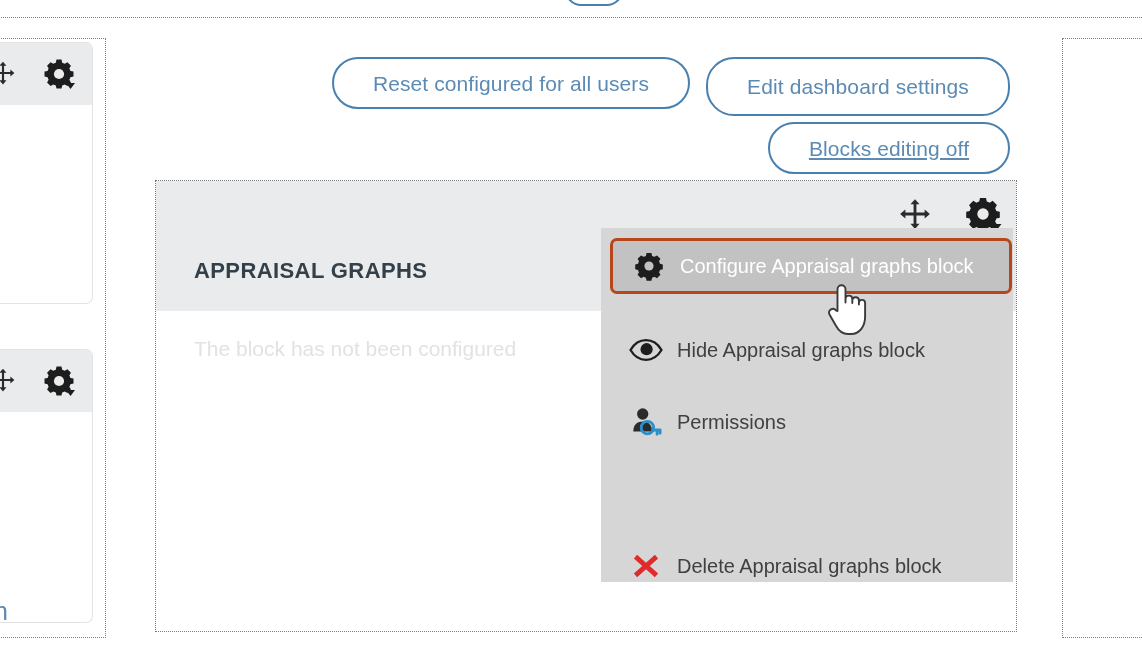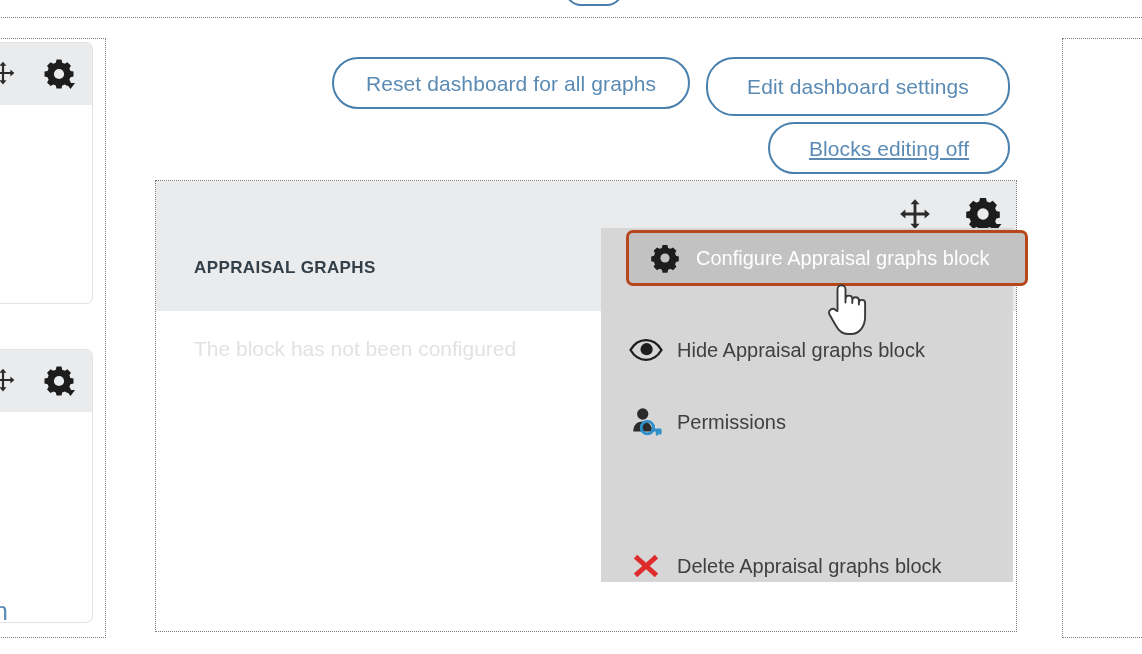--- a/index.html
+++ b/index.html
@@ -107,21 +107,21 @@
   }
   #main-block-head {
     position: absolute;
     left: 0; top: 0;
     width: 100%; height: 130px;
     background: #e9ebec;
   }
   #main-block-title {
     position: absolute;
     left: 38px; top: 77px;
-    font-size: 17px;
+    font-size: 22px;
     font-weight: bold;
     color: #33404a;
     letter-spacing: 0.4px;
   }
   #main-block-body-text {
     position: absolute;
     left: 38px; top: 156px;
     font-size: 21px;
     color: #e0e2e4;
     white-space: nowrap;
@@ -177,21 +177,21 @@
     background: #c2c2c2;
     border: 3px solid #b5471b;
     border-radius: 7px;
   }
   .menu-item.selected .mi-label {
     color: #ffffff;
     font-weight: 500;
   }
   .menu-item.selected .mi-icon { margin-left: 13px; }
 
-  #mi-0 { top: 2px; margin-left: 16px; }
+  #mi-0 { top: 10px; }
   #mi-1 { top: 94px; }
   #mi-2 { top: 166px; text-align: center; }
   #mi-3 { top: 238px; }
   #mi-4 { top: 310px; }
 
   
   #hand-cursor {
     position: absolute;
     left: 824px; top: 280px;
     width: 46px; height: 58px;
@@ -205,21 +205,21 @@
 
   <div class="dotted" style="left:-10px; top:-12px; width:1162px; height:30px; border-left:none; border-right:none; border-top:none;"></div>
 
   <div class="top-pill-cut"></div>
 
   <div class="dotted" style="left:1062px; top:38px; width:120px; height:600px; border-right:none;"></div>
 
   <div class="dotted" style="left:-40px; top:38px; width:146px; height:600px; border-left:none;"></div>
 
   <div class="pill" id="btn-reset">
-    <span>Reset dashboard for all graphs</span>
+    <span>Reset configured for all users</span>
   </div>
 
   <div class="pill" id="btn-editset">
     <span>Edit dashboard settings</span>
   </div>
 
   <div class="pill" id="btn-blocks">
     <span>Blocks editing off</span>
   </div>
 

